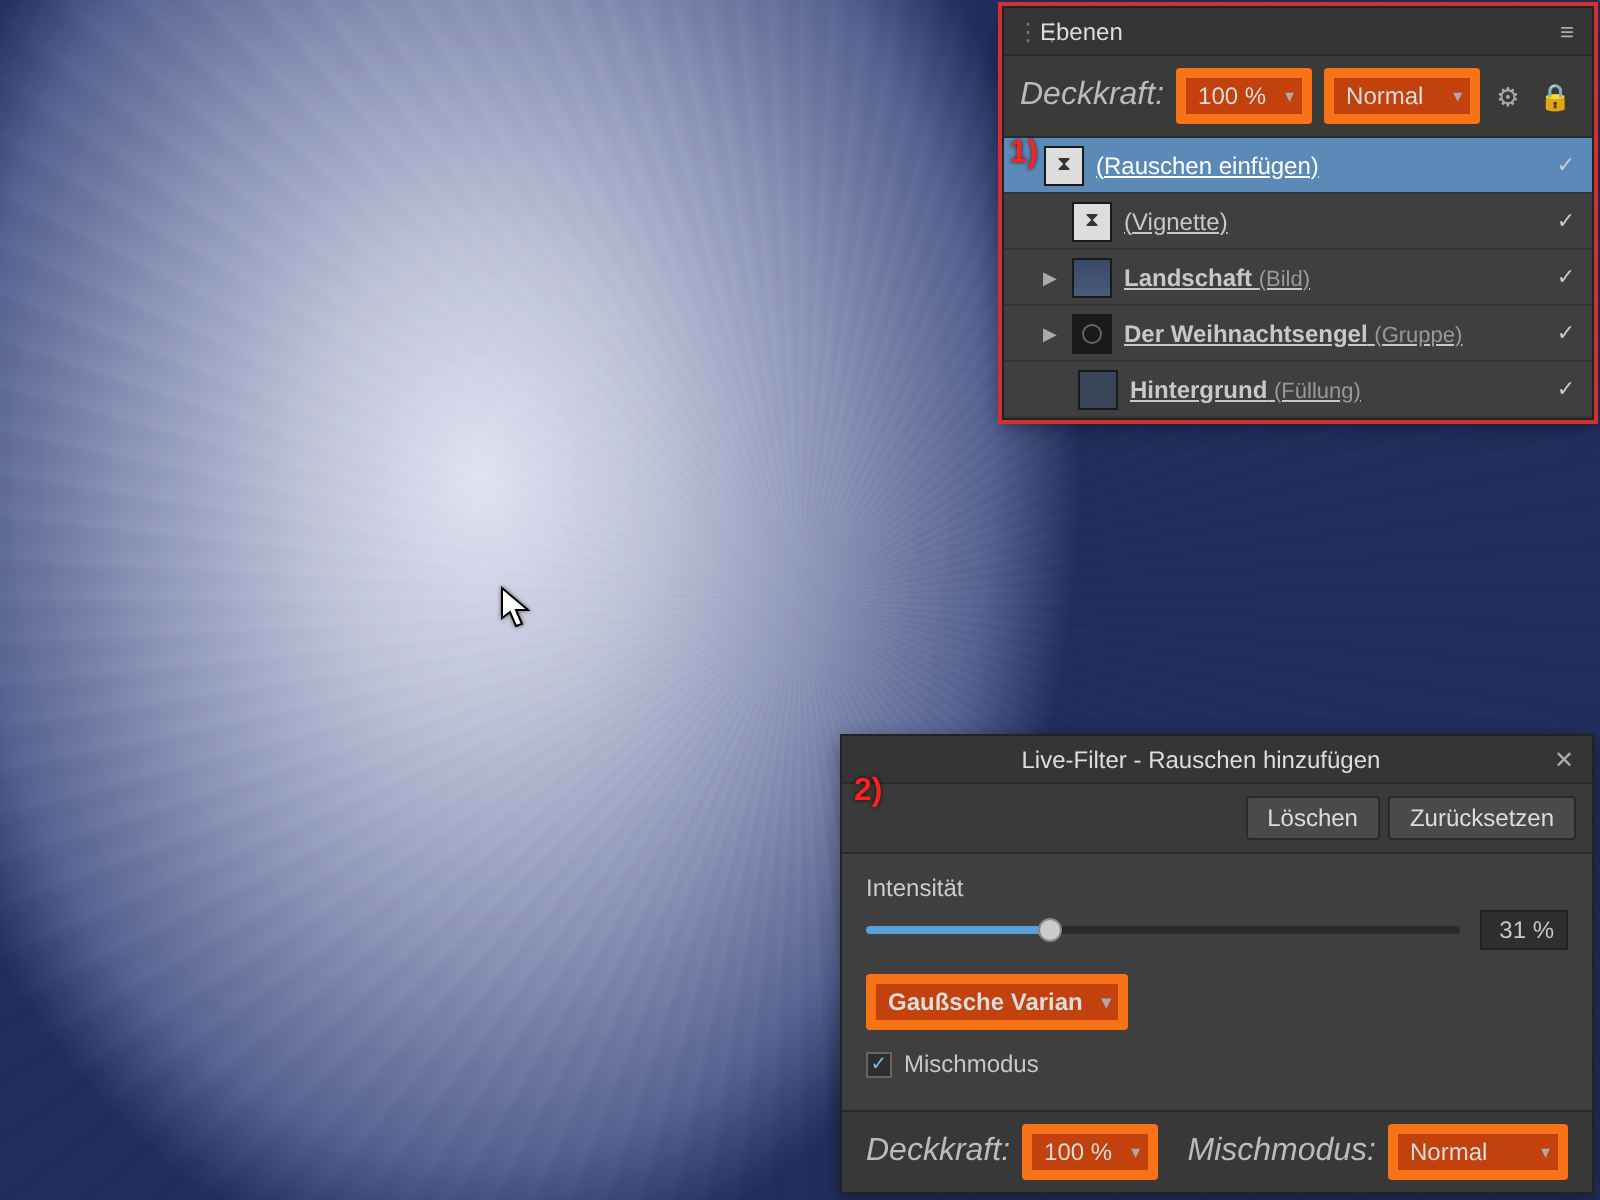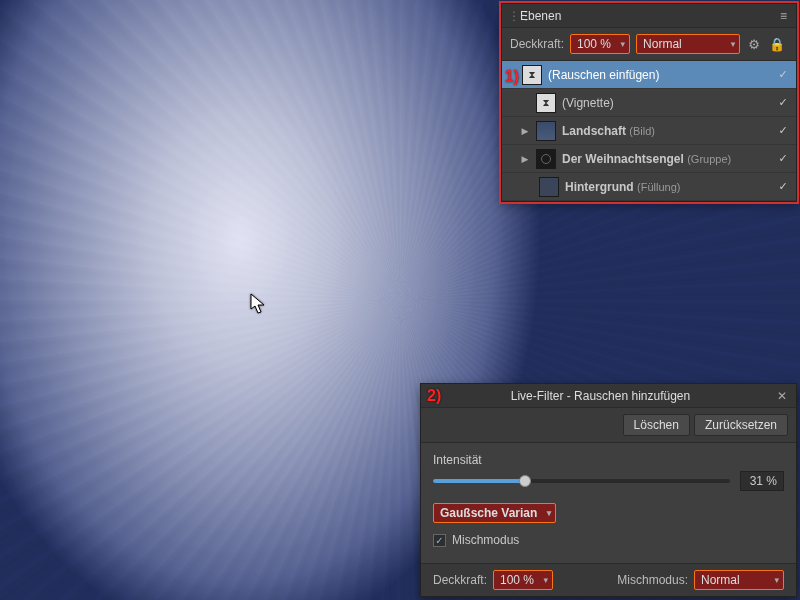--- a/index.html
+++ b/index.html
@@ -51,24 +51,24 @@
   .panel-header .title { flex: 1; text-align: center; font-size: 12px; color: #ddd; }
   .panel-header .drag-dots { width: 8px; color: #777; }
   .panel-header .menu-lines, .panel-header .close-x { color: #aaa; cursor: pointer; padding: 0 3px; }
   
   .controls-row {
     display: flex; align-items: center; gap: 6px;
     padding: 6px 8px;
     background: #3a3a3a;
     border-bottom: 1px solid #2a2a2a;
   }
-  .label { color: #bbb; font-size: 12px; }
+  .label { color: #bbb; font-size: 16px; font-style: italic; }
   .dropdown {
-    background: #7f1d1d; color: #ddd;
-    border: 1px solid #f97316; border-radius: 2px;
+    background: #c2410c; color: #ddd;
+    border: 5px solid #f97316; border-radius: 2px;
     padding: 2px 18px 2px 6px; font-size: 12px;
     position: relative; cursor: pointer;
     display: inline-flex; align-items: center;
   }
   .dropdown::after { content: "▾"; position: absolute; right: 4px; font-size: 9px; color: #aaa; }
   .icon-btn { color: #aaa; cursor: pointer; padding: 0 2px; font-size: 13px; }
   
   .layers-list { background: #3f3f3f; }
   .layer-row {
     display: flex; align-items: center;
@@ -80,21 +80,21 @@
   .thumb {
     width: 20px; height: 20px; background: #2a2a2a;
     border: 1px solid #1a1a1a; display: flex; align-items: center; justify-content: center;
     font-size: 10px; color: #aaa;
   }
   .thumb.hourglass { background: #ddd; color: #333; }
   .thumb.landscape { background: linear-gradient(#3a4a6a, #4a5a7a); }
   .thumb.circle-dark { background: #1a1a1a; }
   .thumb.circle-dark::before { content: ""; width: 8px; height: 8px; border: 1px solid #666; border-radius: 50%; }
   .thumb.fill { background: #3a455a; }
-  .layer-name { flex: 1; font-size: 12px; white-space: nowrap; overflow: hidden; }
+  .layer-name { flex: 1; font-size: 12px; white-space: nowrap; overflow: hidden; text-decoration: underline; }
   .layer-name .type { color: #999; font-size: 11px; }
   .vis-check {
     width: 14px; height: 14px; cursor: pointer;
     display: flex; align-items: center; justify-content: center;
     color: #ccc; font-size: 11px;
   }
   
   .marker {
     position: absolute; font-size: 16px; font-weight: bold; color: #ff2020;
     text-shadow: 0 0 2px rgba(0,0,0,0.8); z-index: 20;

